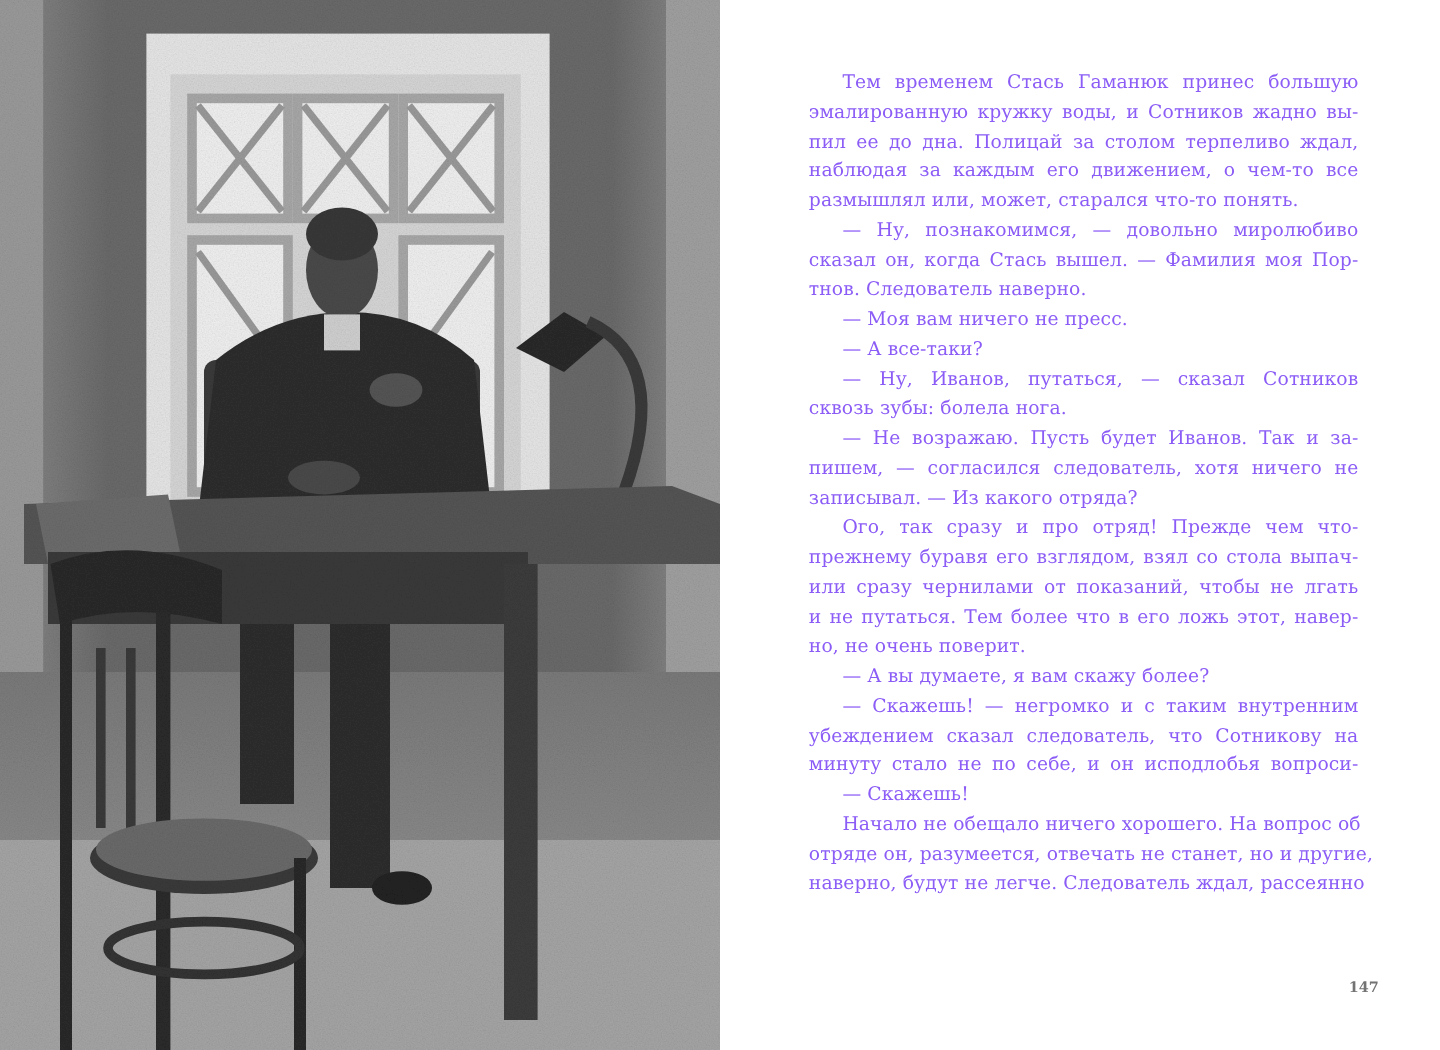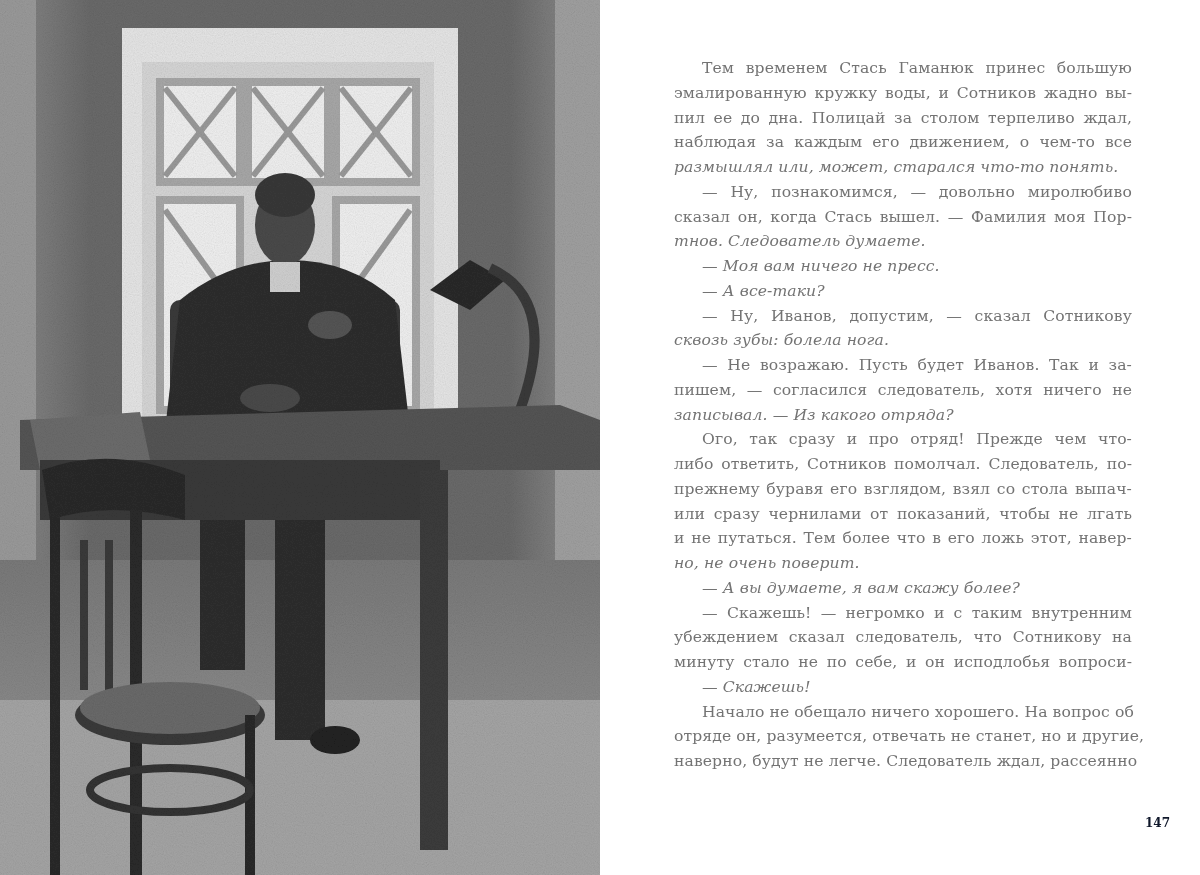--- a/index.html
+++ b/index.html
@@ -1,24 +1,24 @@
 <!DOCTYPE html>
 <html><head>
 <meta charset="utf-8">
 <style>
   html, body { margin:0; padding:0; }
   body { width:1200px; height:875px; background:#ffffff; position:relative; overflow:hidden; font-family:"DejaVu Serif", serif; }
   .spread { position:absolute; inset:0; }
   .illustration { position:absolute; left:0; top:0; width:600px; height:875px; overflow:hidden; background:#6e6e6e; }
   .illustration svg { display:block; }
   .text-page { position:absolute; left:674px; top:56px; width:458px; }
-  .line { height:24.75px; line-height:24.75px; font-size:15.6px; color:#737373; white-space:nowrap; text-align:justify; text-align-last:justify; letter-spacing:0.1px; }
+  .line { height:24.75px; line-height:24.75px; font-size:15.6px; color:#8b5cf6; white-space:nowrap; text-align:justify; text-align-last:justify; letter-spacing:0.1px; }
   .line.indent { padding-left:28px; }
-  .line.last { text-align-last:left;font-style:italic; }
-  .page-number { position:absolute; left:1124px; top:816px; font-size:12px; font-weight:bold; color:#0f172a; font-family:"DejaVu Serif", serif;margin-left:21px; }
+  .line.last { text-align-last:left; }
+  .page-number { position:absolute; left:1124px; top:816px; font-size:12px; font-weight:bold; color:#737373; font-family:"DejaVu Serif", serif; }
 </style>
 </head>
 <body>
 
 <div class="spread">
 
   <div class="illustration">
     <svg width="600" height="875" viewBox="0 0 600 875">
       <defs>
         <filter id="grain" x="0" y="0" width="100%" height="100%">
@@ -110,30 +110,29 @@
   </div>
 
   <div class="text-page">
     <div class="line indent">Тем временем Стась Гаманюк принес большую</div>
     <div class="line">эмалированную кружку воды, и Сотников жадно вы-</div>
     <div class="line">пил ее до дна. Полицай за столом терпеливо ждал,</div>
     <div class="line">наблюдая за каждым его движением, о чем-то все</div>
     <div class="line last">размышлял или, может, старался что-то понять.</div>
     <div class="line indent">— Ну, познакомимся, — довольно миролюбиво</div>
     <div class="line">сказал он, когда Стась вышел. — Фамилия моя Пор-</div>
-    <div class="line last">тнов. Следователь думаете.</div>
+    <div class="line last">тнов. Следователь наверно.</div>
     <div class="line indent last">— Моя вам ничего не пресс.</div>
     <div class="line indent last">— А все-таки?</div>
-    <div class="line indent">— Ну, Иванов, допустим, — сказал Сотникову</div>
+    <div class="line indent">— Ну, Иванов, путаться, — сказал Сотников</div>
     <div class="line last">сквозь зубы: болела нога.</div>
     <div class="line indent">— Не возражаю. Пусть будет Иванов. Так и за-</div>
     <div class="line">пишем, — согласился следователь, хотя ничего не</div>
     <div class="line last">записывал. — Из какого отряда?</div>
     <div class="line indent">Ого, так сразу и про отряд! Прежде чем что-</div>
-    <div class="line">либо ответить, Сотников помолчал. Следователь, по-</div>
     <div class="line">прежнему буравя его взглядом, взял со стола выпач-</div>
     <div class="line">или сразу чернилами от показаний, чтобы не лгать</div>
     <div class="line">и не путаться. Тем более что в его ложь этот, навер-</div>
     <div class="line last">но, не очень поверит.</div>
     <div class="line indent last">— А вы думаете, я вам скажу более?</div>
     <div class="line indent">— Скажешь! — негромко и с таким внутренним</div>
     <div class="line">убеждением сказал следователь, что Сотникову на</div>
     <div class="line">минуту стало не по себе, и он исподлобья вопроси-</div>
     <div class="line indent last">— Скажешь!</div>
     <div class="line indent">Начало не обещало ничего хорошего. На вопрос об</div>

